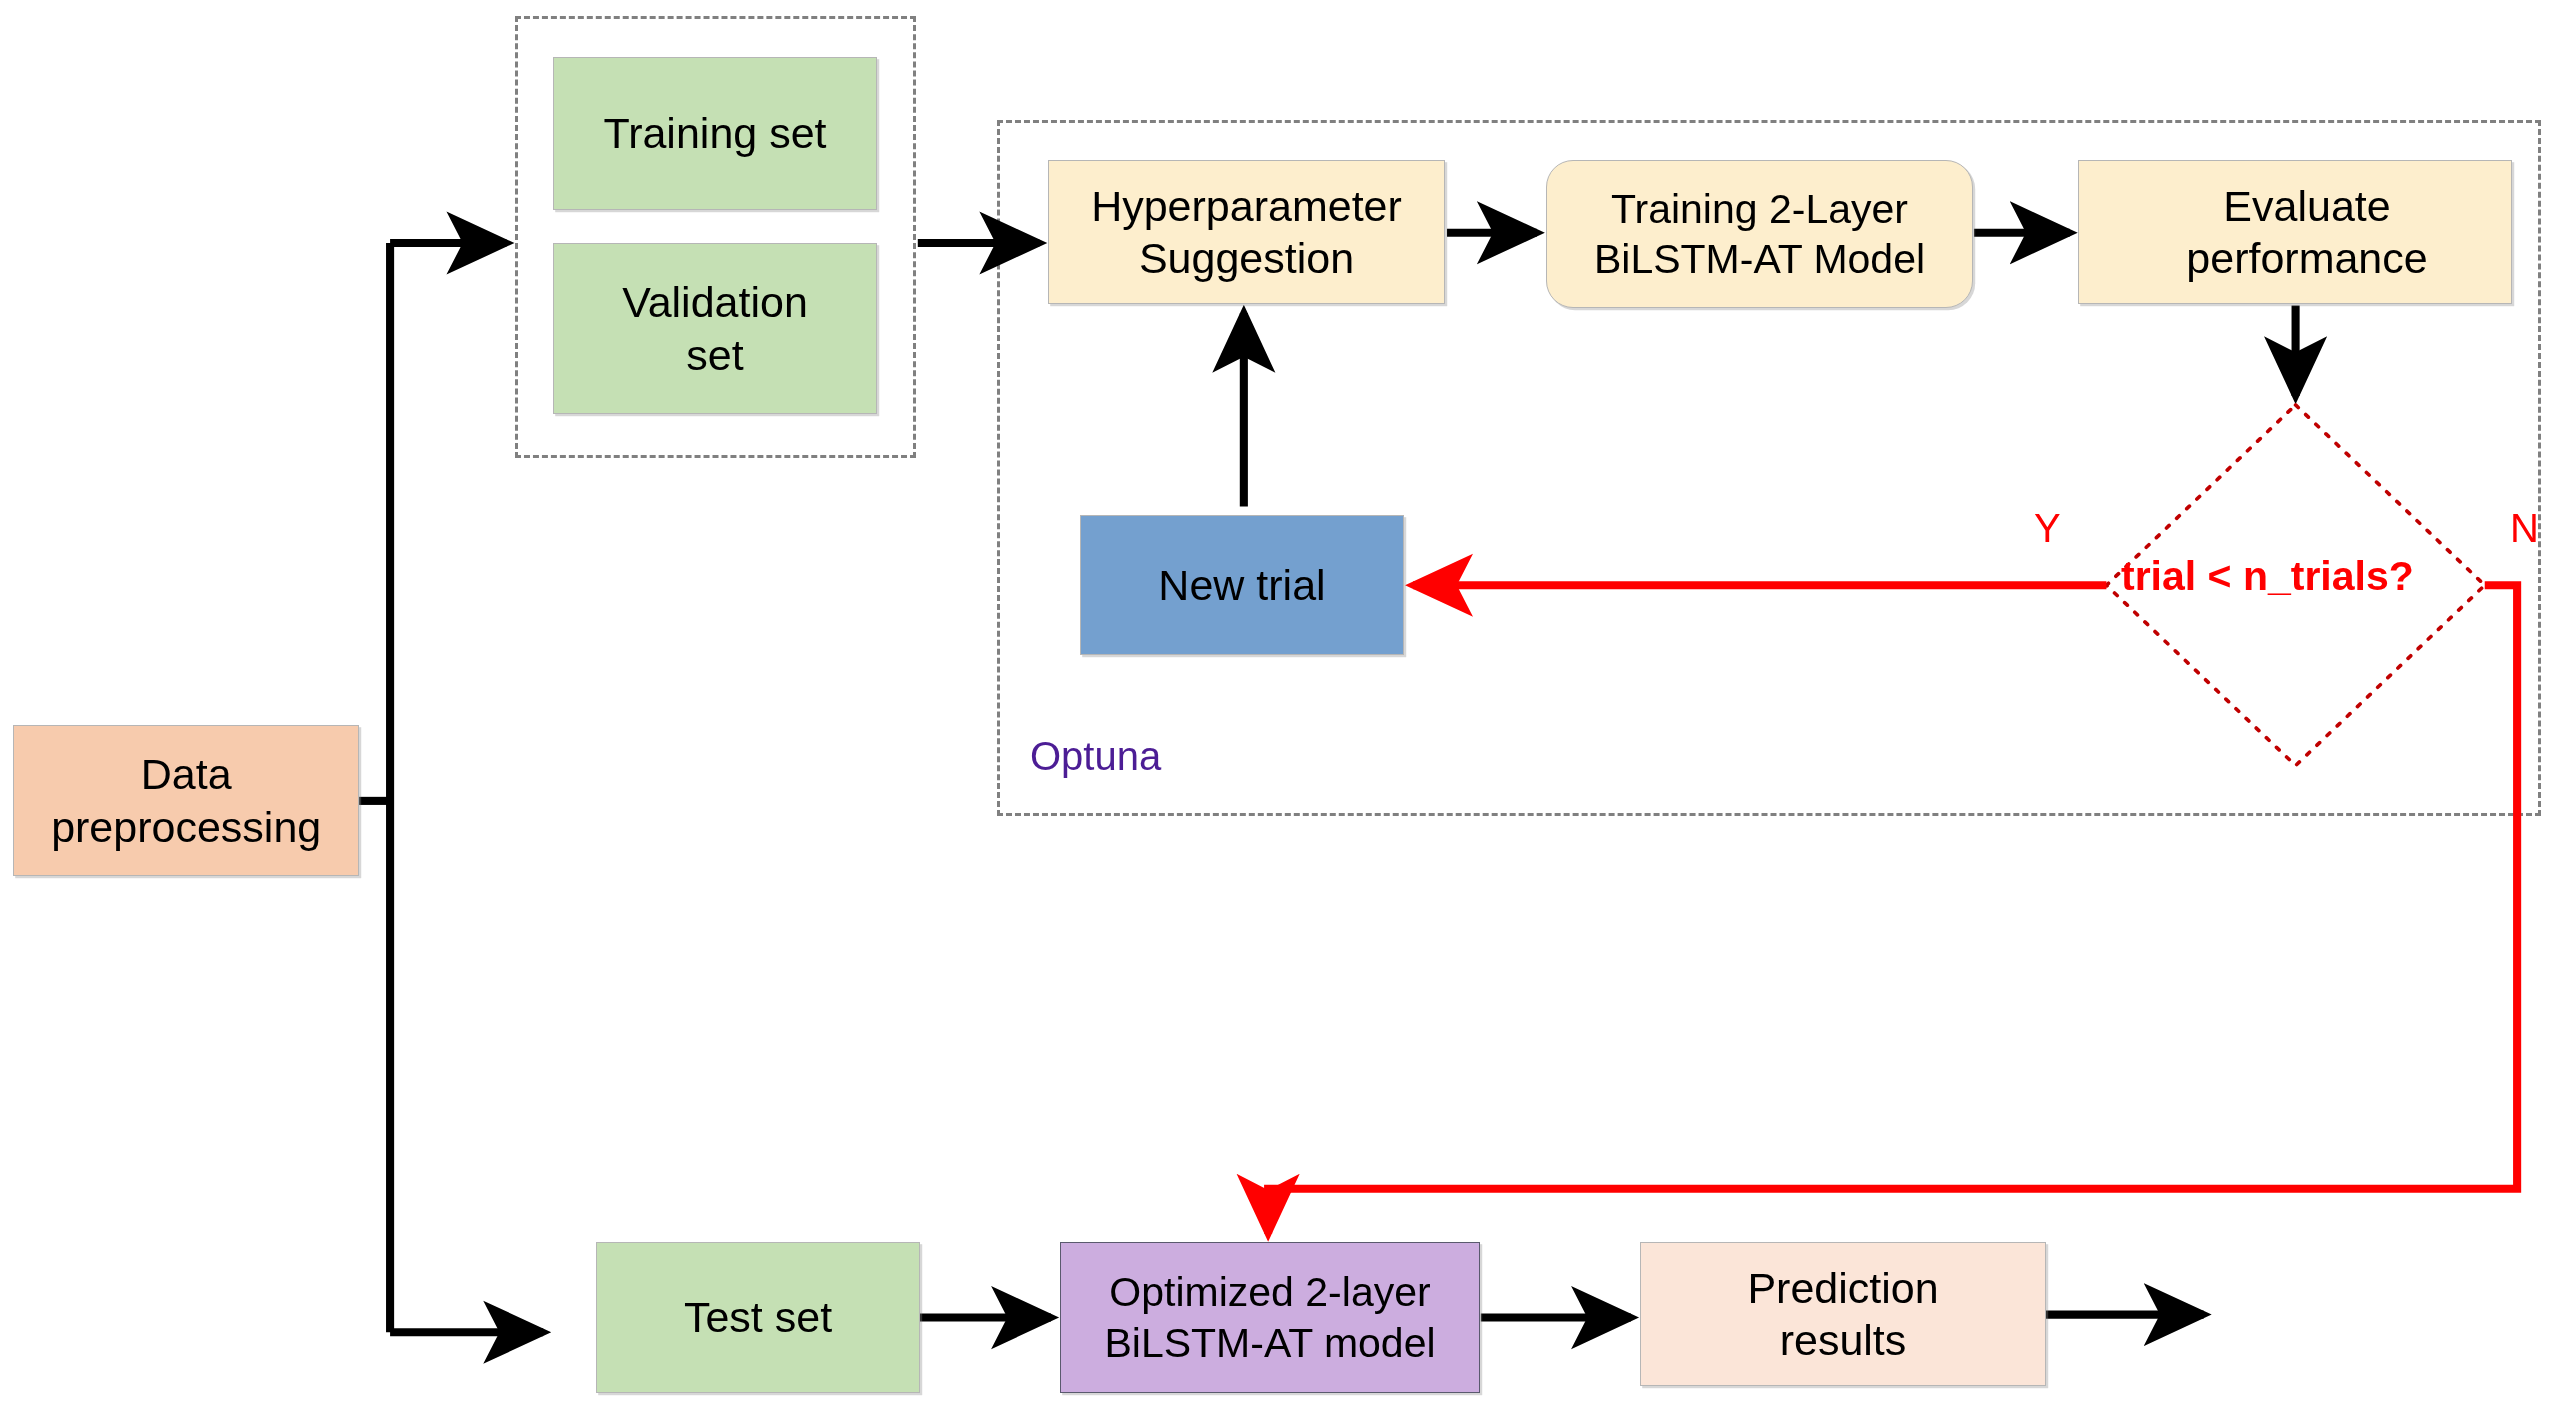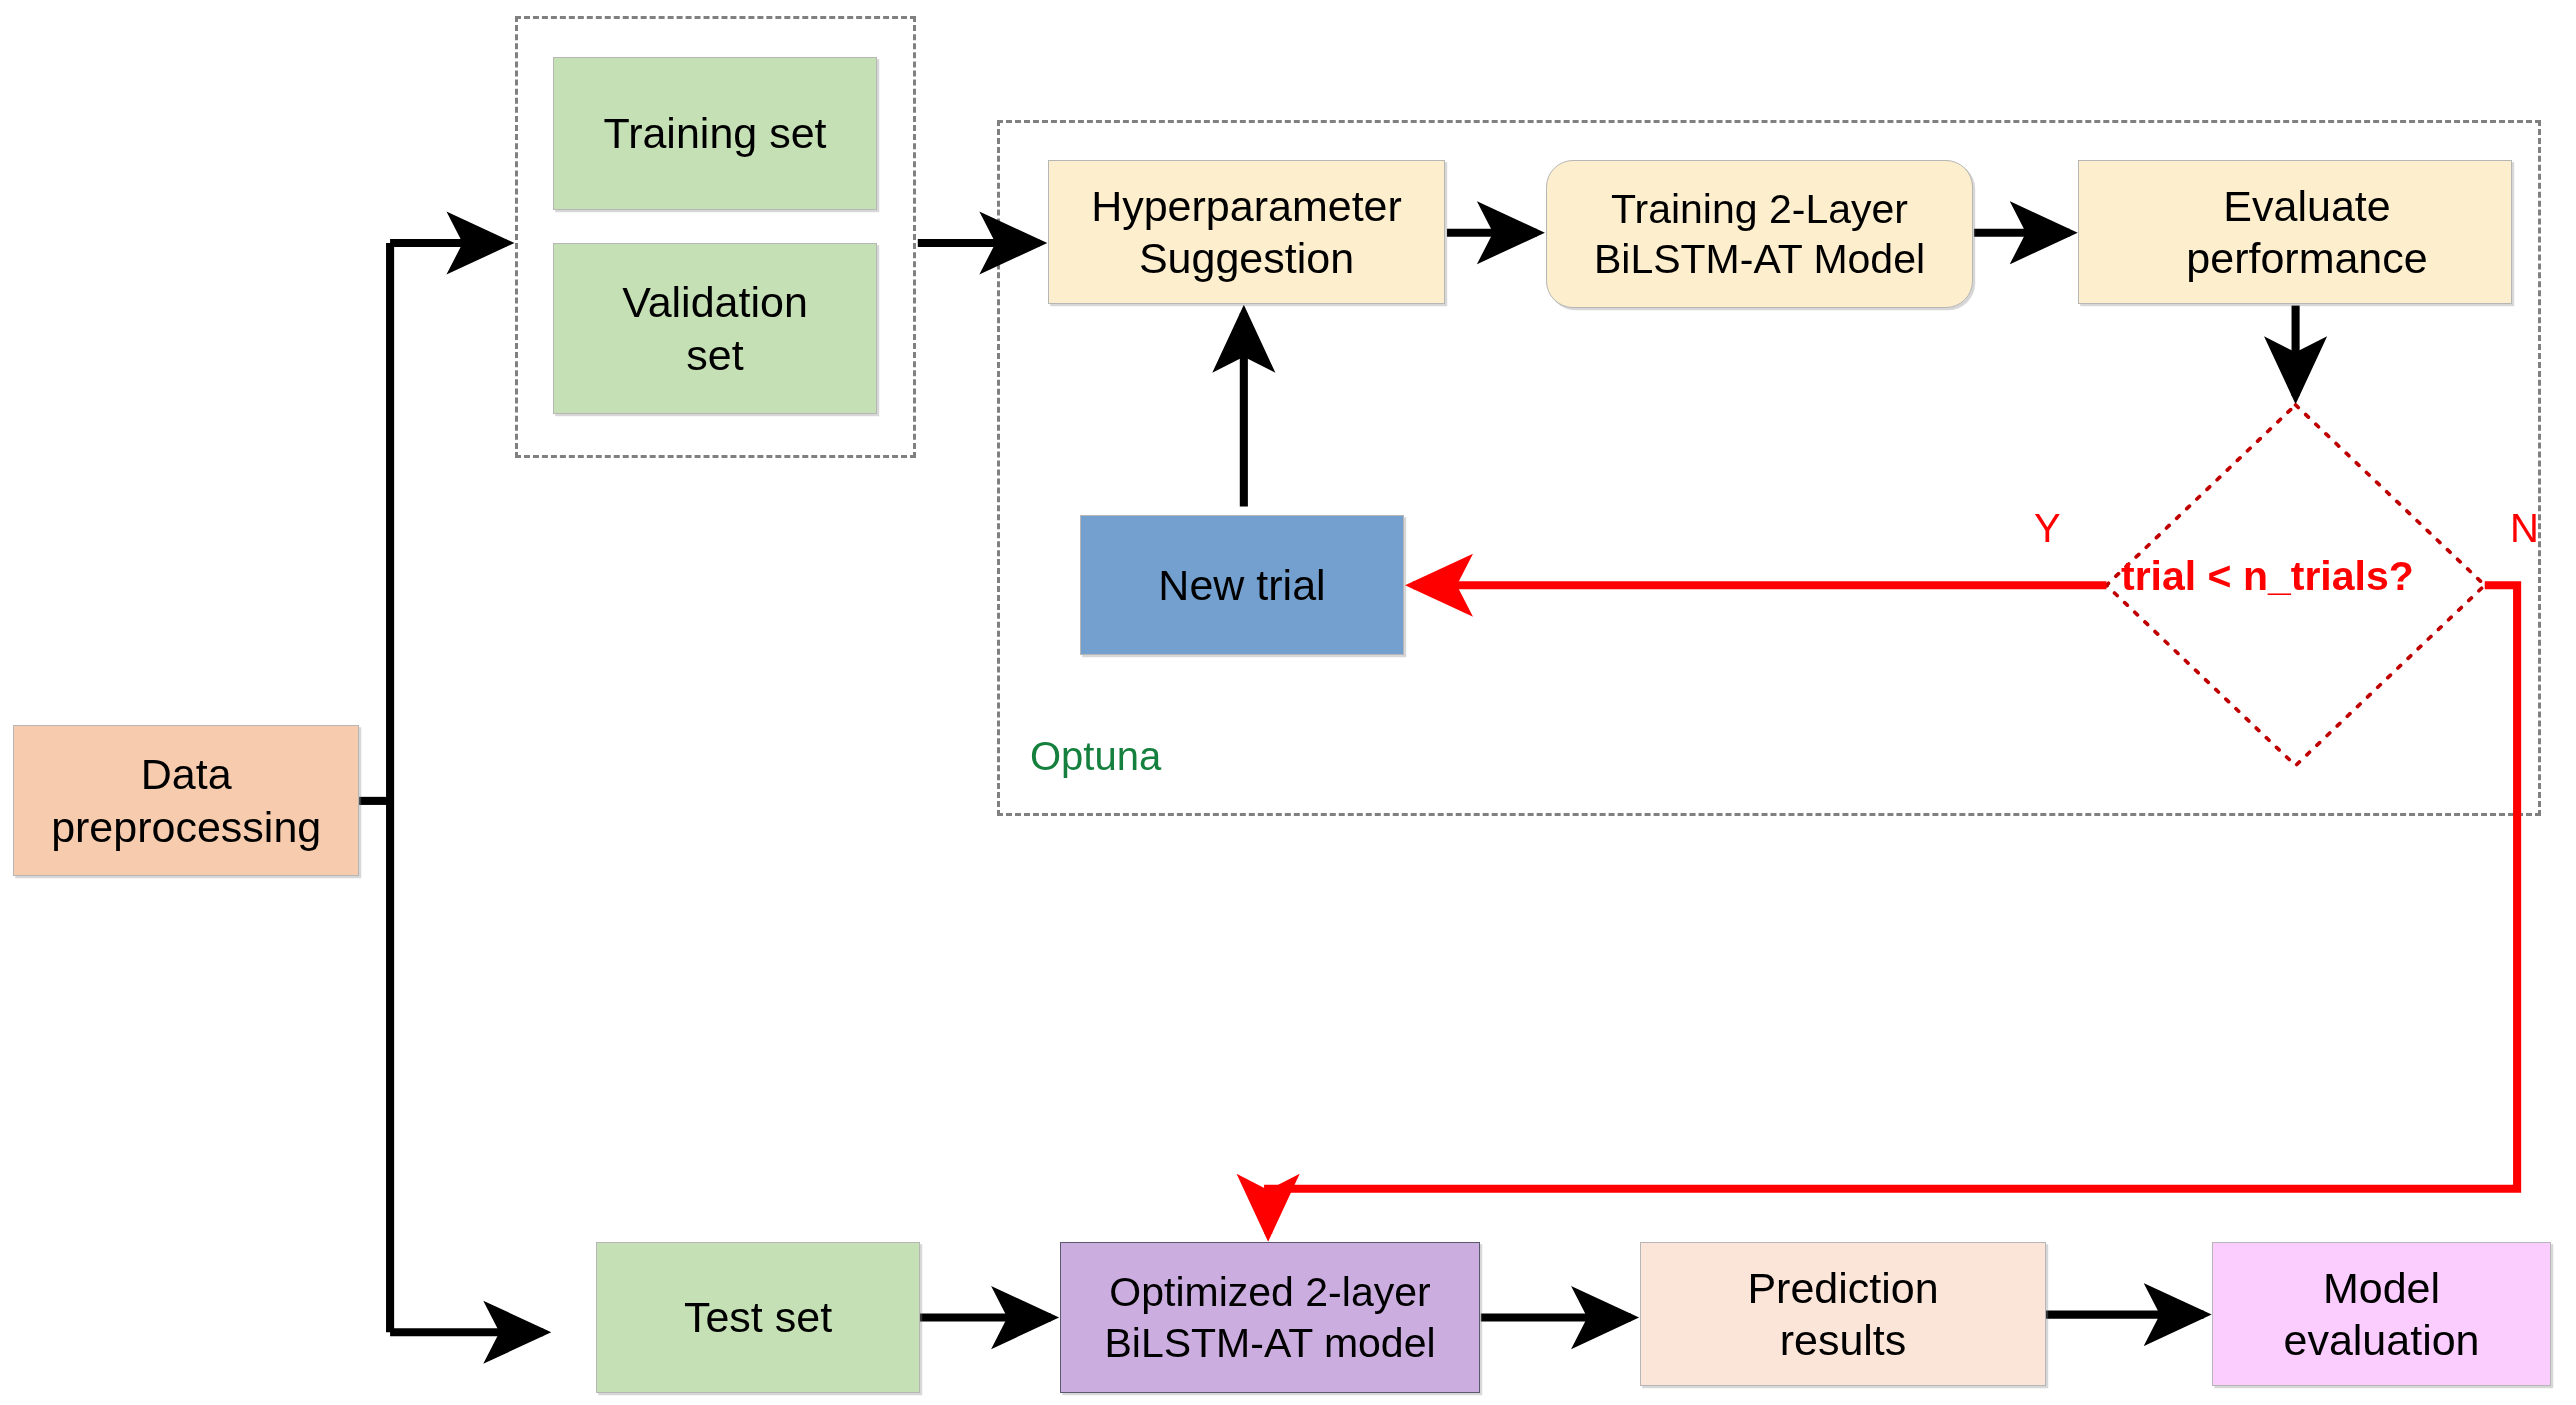--- a/index.html
+++ b/index.html
@@ -29,21 +29,21 @@
     box-shadow: 2.2px 2.2px 0 rgba(140,140,140,0.35);
   }
   .grp {
     position: absolute;
     box-sizing: border-box;
     border: 3.7px dashed #808080;
     background: transparent;
   }
   .grp-label {
     position: absolute;
-    color: #15803d;
+    color: #4c1d95;
     font-size: 40px;
     line-height: 1;
     white-space: nowrap;
   }
   .svg-layer {
     position: absolute;
     left: 0;
     top: 0;
     width: 2576px;
     height: 1406px;
@@ -159,17 +159,15 @@
   <div class="node" id="n-new-trial">New trial</div>
 
   <div class="node" id="n-test-set" style="background:#c5e0b4">Test set</div>
 
   <div class="node" id="n-optimized-model" style="background:#ccaddf">Optimized 2-layer
 BiLSTM-AT model</div>
 
   <div class="node" id="n-prediction-results" style="background:#fbe5d8">Prediction
 results</div>
 
-  <div class="node" id="n-model-evaluation" style="background:#facdfe">Model
-evaluation</div>
 
 </div>
 
 
 </body></html>

